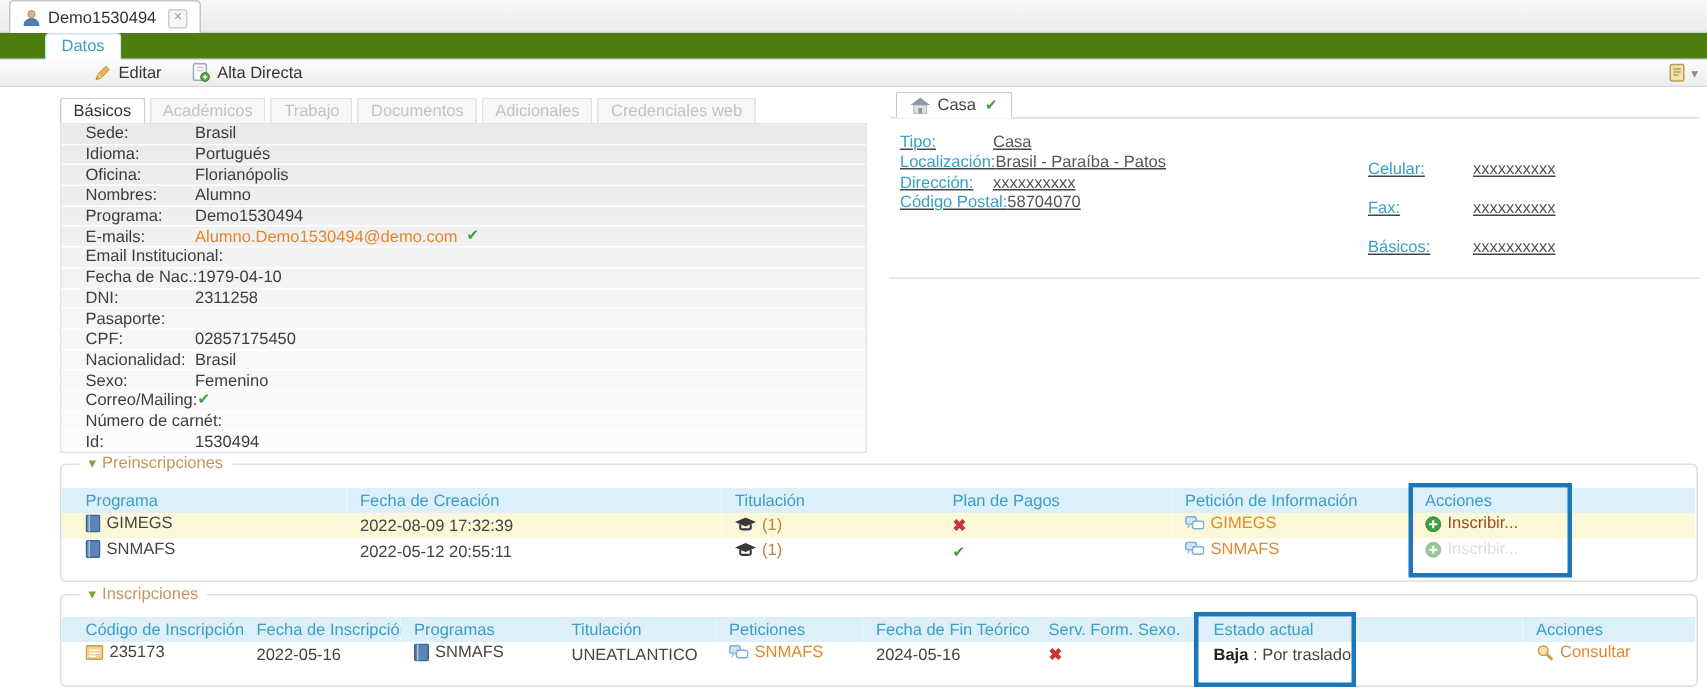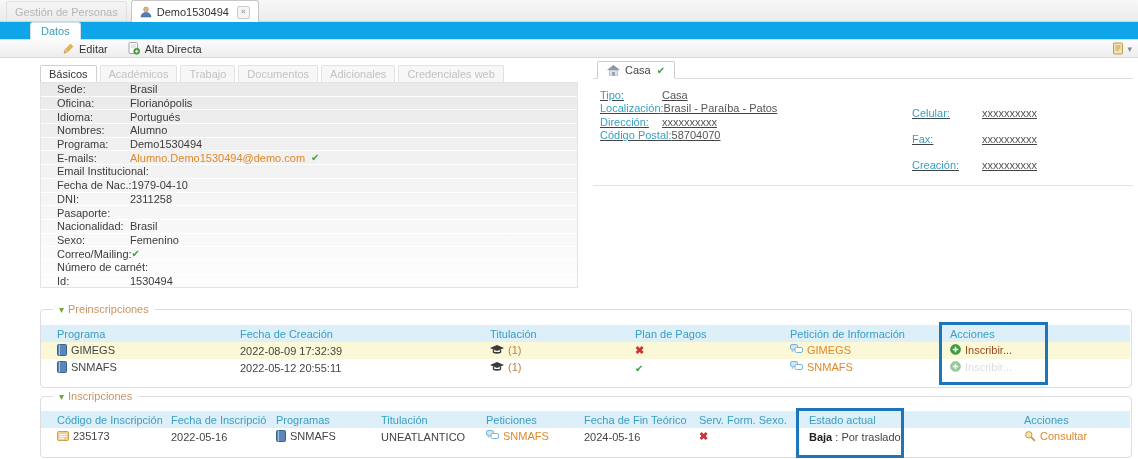--- a/index.html
+++ b/index.html
@@ -6,21 +6,21 @@
   body{width:1138px;height:459px;background:#fff;font-family:"Liberation Sans",sans-serif;font-size:11px;color:#444;position:relative;overflow:hidden;}
   #screen{position:relative;width:1138px;height:459px;}
 
   
   .win-tabs{position:absolute;top:0;left:0;right:0;height:22px;background:linear-gradient(#f8f8f8,#ebebeb);border-bottom:1px solid #d4d4d4;display:flex;align-items:flex-end;padding-left:6px;box-sizing:border-box;gap:4px;}
   .win-tab{display:flex;align-items:center;gap:5px;padding:3px 8px 2px;border:1px solid #e0e0e0;border-bottom:none;border-radius:3px 3px 0 0;background:linear-gradient(#f5f5f5,#ececec);color:#b5b5b5;height:14px;}
   .win-tab.active{background:#fff;border-color:#c6c6c6;color:#333;margin-bottom:-1px;height:16px;z-index:2;}
   .close-box{width:11px;height:11px;border:1px solid #ccc;border-radius:2px;background:#f6f6f6;color:#999;font-size:7px;line-height:10px;text-align:center;margin-left:3px;cursor:pointer;}
 
   
-  .datos-row{position:absolute;top:22px;left:0;right:0;height:18px;border-bottom:1px solid #cfe0ea;background:#0ea5e9;display:flex;align-items:flex-end;padding-left:30px;box-sizing:border-box;}
+  .datos-row{position:absolute;top:22px;left:0;right:0;height:18px;border-bottom:1px solid #cfe0ea;background:#4d7c0f;display:flex;align-items:flex-end;padding-left:30px;box-sizing:border-box;}
   .datos-tab{color:#3a9fc1;background:#fff;border:1px solid #cfe3ee;border-bottom:1px solid #fff;margin-bottom:-1px;padding:2px 10px;border-radius:3px 3px 0 0;z-index:2;}
 
   
   .toolbar{position:absolute;top:40px;left:0;right:0;height:18px;background:linear-gradient(#fcfcfc,#ededed);border-bottom:1px solid #d9d9d9;display:flex;align-items:center;padding-left:62px;box-sizing:border-box;gap:20px;}
   .tb-btn{display:flex;align-items:center;gap:5px;background:none;border:none;font:inherit;color:#333;cursor:pointer;padding:0;}
   .tb-right{position:absolute;right:6px;top:2px;display:flex;align-items:center;gap:2px;cursor:pointer;}
   .caret{color:#888;font-size:9px;}
 
   
   .left-panel{position:absolute;left:40px;top:62px;width:538px;}
@@ -75,23 +75,20 @@
   #hl-estado{left:755px;top:11px;width:102px;height:44px;}
 
   .icon{display:inline-block;vertical-align:middle;}
 </style>
 </head>
 <body>
 
 <div id="screen">
 
   <div class="win-tabs">
-    <div class="win-tab">
-      <span>Gestión de Personas</span>
-    </div>
     <div class="win-tab active">
       <svg class="icon" width="12" height="12" viewBox="0 0 12 12">
           <circle cx="6" cy="3.4" r="2.4" fill="#dbb38b" stroke="#9c7a55" stroke-width="0.5"></circle>
           <path d="M1 11c0-3 2.2-4.6 5-4.6s5 1.6 5 4.6z" fill="#4d7fb5" stroke="#36618f" stroke-width="0.5"></path>
         </svg>
       <span>Demo1530494</span>
       <span class="close-box">✕</span>
     </div>
   </div>
 
@@ -136,26 +133,26 @@
       <div class="subtab">Documentos</div>
       <div class="subtab">Adicionales</div>
       <div class="subtab">Credenciales web</div>
     </div>
     <div class="fields-box">
       <div class="field-row">
           <span class="f-label">Sede:</span>
           <span class="f-value">Brasil</span>
         </div>
       <div class="field-row">
+          <span class="f-label">Idioma:</span>
+          <span class="f-value">Portugués</span>
+        </div>
+      <div class="field-row">
           <span class="f-label">Oficina:</span>
           <span class="f-value">Florianópolis</span>
-        </div>
-      <div class="field-row">
-          <span class="f-label">Idioma:</span>
-          <span class="f-value">Portugués</span>
         </div>
       <div class="field-row">
           <span class="f-label">Nombres:</span>
           <span class="f-value">Alumno</span>
         </div>
       <div class="field-row">
           <span class="f-label">Programa:</span>
           <span class="f-value">Demo1530494</span>
         </div>
       <div class="field-row">
@@ -171,20 +168,24 @@
           <span class="f-label">Fecha de Nac.:</span>
           <span class="f-value">1979-04-10</span>
         </div>
       <div class="field-row">
           <span class="f-label">DNI:</span>
           <span class="f-value">2311258</span>
         </div>
       <div class="field-row">
           <span class="f-label">Pasaporte:</span>
           <span class="f-value"></span>
+        </div>
+      <div class="field-row">
+          <span class="f-label">CPF:</span>
+          <span class="f-value">02857175450</span>
         </div>
       <div class="field-row">
           <span class="f-label">Nacionalidad:</span>
           <span class="f-value">Brasil</span>
         </div>
       <div class="field-row">
           <span class="f-label">Sexo:</span>
           <span class="f-value">Femenino</span>
         </div>
       <div class="field-row">
@@ -234,21 +235,21 @@
       <div class="addr-right">
         <div class="a-row spaced" style="top:18px">
             <span class="a-label">Celular:</span>
             <span class="a-value">xxxxxxxxxx</span>
           </div>
         <div class="a-row spaced" style="top:44px">
             <span class="a-label">Fax:</span>
             <span class="a-value">xxxxxxxxxx</span>
           </div>
         <div class="a-row spaced" style="top:70px">
-            <span class="a-label">Creación:</span>
+            <span class="a-label">Básicos:</span>
             <span class="a-value">xxxxxxxxxx</span>
           </div>
       </div>
     </div>
   </div>
 
   <div class="section" id="pre-section">
     <div class="section-legend">
       <span class="legend-arrow">▾</span>
       <span>Preinscripciones</span>

